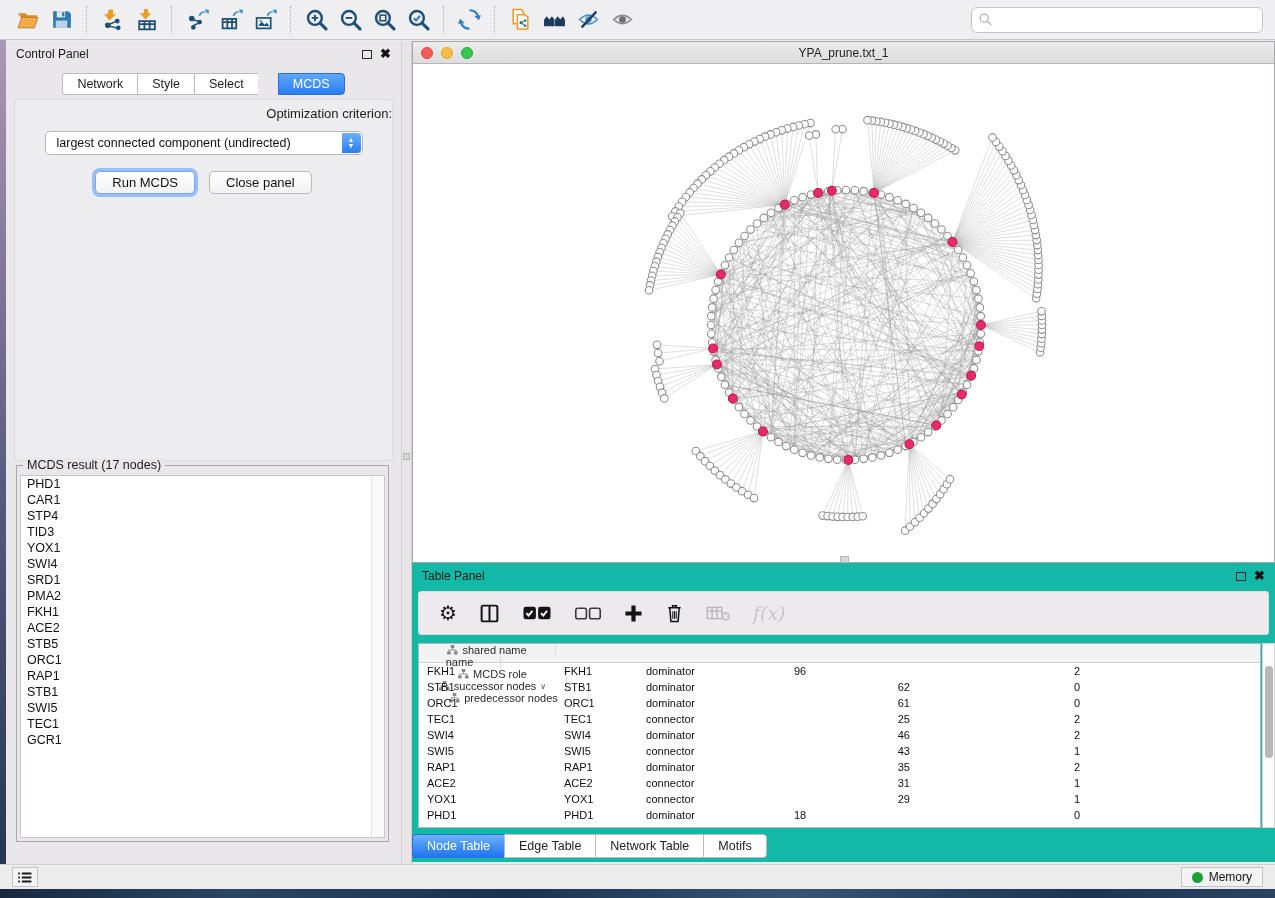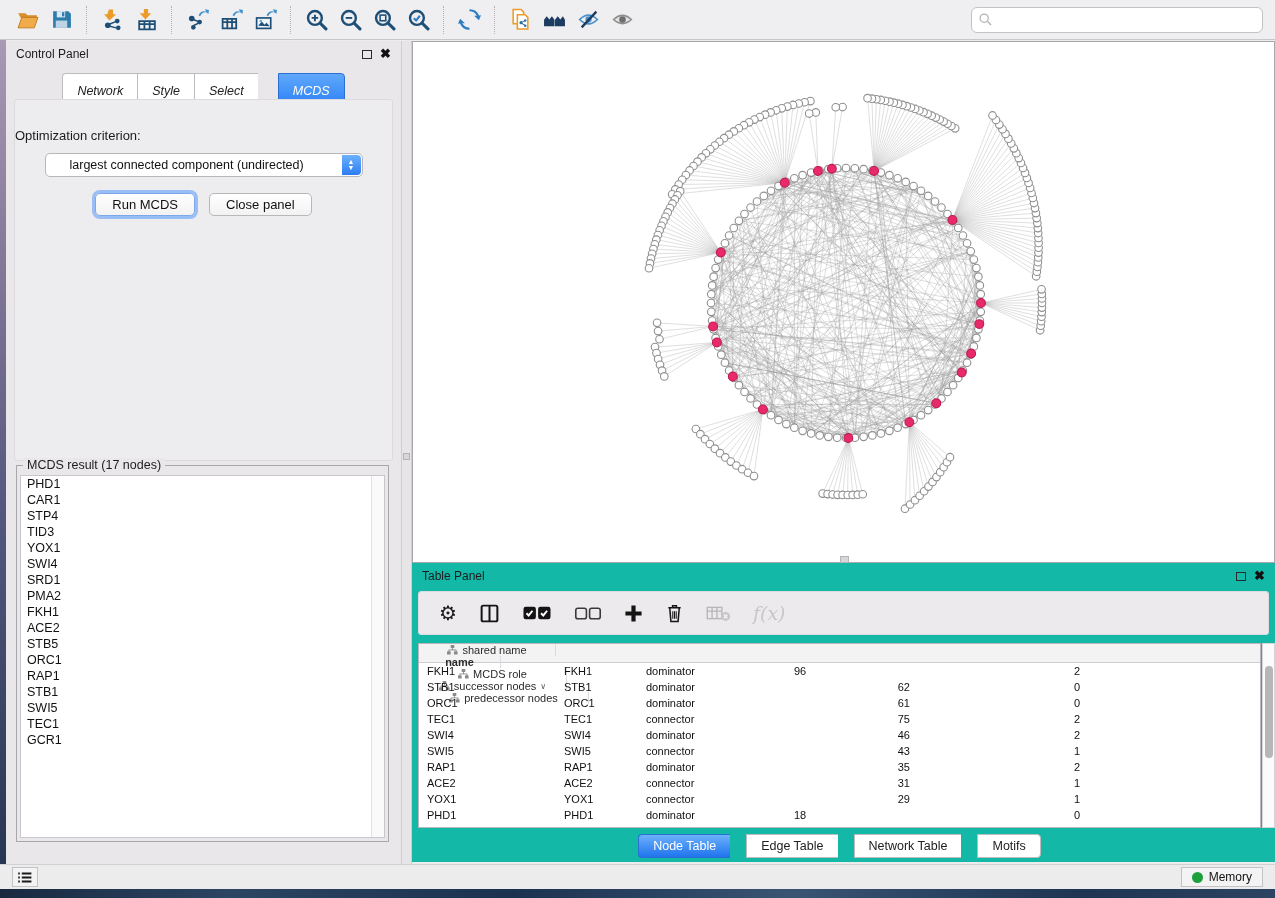--- a/index.html
+++ b/index.html
@@ -25,31 +25,31 @@
   .search-glass { position:absolute; left:8px; top:6px; width:13px; height:13px; opacity:.55; }
 
   
   .control-panel { position:absolute; left:6px; top:41px; width:395px; bottom:34px; background:#e9e7ea; }
   .cp-header { height:26px; display:flex; align-items:center; padding:0 10px; }
   .cp-title { font-size:12px; color:#1c1c1c; }
   .win-btns { margin-left:auto; display:flex; gap:8px; align-items:center; }
   .float-btn { width:10px; height:9px; border:1.4px solid #2a2a2a; }
   .close-x { font-size:13px; font-weight:bold; color:#111; line-height:10px; }
   .cp-tabs { display:flex; justify-content:center; margin-top:6px; }
-  .cp-tab { font-size:12.5px; padding:10px 14px; background:#fff; border:1px solid #bdbbbf; color:#222;
-    border-right:none;font-style:italic; }
+  .cp-tab { font-size:12.5px; padding:3px 14px; background:#fff; border:1px solid #bdbbbf; color:#222;
+    border-right:none; }
   .cp-tab:first-child { border-radius:4px 0 0 4px; }
   .cp-tab:last-child { border-radius:0 4px 4px 0; border-right:1px solid #bdbbbf; }
   .cp-tab.active { background:linear-gradient(#5fa8fb,#2a7ef5); color:#fff; border-color:#2a6fd4;margin-left:20px; }
   .cp-inset { position:absolute; left:8px; right:8px; top:58px; height:362px; background:#edecee;
     border:1px solid #dcdade; border-radius:3px; }
-  .opt-label { text-align:left; font-size:13px; color:#1c1c1c; margin-top:28px; }
+  .opt-label { text-align:right; font-size:13px; color:#1c1c1c; margin-top:6px; }
   .mac-select { margin:10px auto 0; width:318px; height:24px; background:#fff; border:1px solid #b9b7bb;
     border-radius:5px; display:flex; align-items:center; position:relative; }
-  .mac-select-value { font-size:12.5px; padding-left:24px; color:#111; white-space:nowrap; }
+  .mac-select-value { font-size:12.5px; padding-left:11px; color:#111; white-space:nowrap; }
   .mac-stepper { position:absolute; right:1px; top:1px; bottom:1px; width:19px; border-radius:0 4px 4px 0;
     background:linear-gradient(#6db1fc,#2c7df2); display:flex; flex-direction:column; align-items:center; justify-content:center; }
   .mac-stepper span { color:#fff; font-size:7px; line-height:6px; }
   .btn-row { display:flex; justify-content:center; gap:14px; margin-top:16px; }
   .mac-btn { font-size:13px; color:#111; background:linear-gradient(#ffffff,#f3f2f3); border:1px solid #b9b7bb;
     border-radius:5px; padding:3px 16px; }
   .mac-btn.focused { box-shadow:0 0 0 3px rgba(96,158,250,.6); border-color:#7aa8e8; }
 
   .mcds-group { position:absolute; left:10px; right:12px; top:424px; bottom:22px; border:1px solid #a9a7ab; }
   .mcds-legend { position:absolute; top:-8px; left:6px; background:#e9e7ea; font-size:12.5px; padding:0 4px; color:#1c1c1c; }
@@ -92,21 +92,21 @@
   .thead { display:flex; height:19px; background:#f4f3f4; border-bottom:1px solid #cfcdd1;flex-direction:column; }
   .thcell { display:flex; align-items:center; justify-content:center; gap:4px; font-size:11px; color:#2a2a2a;
     border-right:1px solid #dddbdf; height:100%; }
   .thcell svg { width:11px; height:10px; }
   .sort-chev { font-size:8px; color:#555; }
   .trow { display:flex; height:16px; }
   .tcell { font-size:11px; color:#111; line-height:16px; padding:0 8px; white-space:nowrap; overflow:hidden; }
   .table-vscroll { position:absolute; right:0px; top:80px; width:13px; height:185px; background:#fbfbfb; border:1px solid #d7d5d9; }
   .table-thumb { position:absolute; left:2px; top:22px; width:8px; height:92px; background:#b6b6b6; border-radius:4px; }
 
-  .bottom-tabs { position:absolute; left:0; right:8px; top:271px; display:flex; justify-content:center;gap:16px; }
+  .bottom-tabs { position:absolute; left:0; right:8px; top:271px; display:flex; justify-content:flex-start; }
   .seg { font-size:12.5px; padding:4px 14px; background:#fff; border:1px solid #bdbbbf; border-right:none; color:#222; }
   .seg:first-child { border-radius:4px 0 0 4px; }
   .seg:last-child { border-radius:0 4px 4px 0; border-right:1px solid #bdbbbf; }
   .seg.active { background:linear-gradient(#6db1fc,#1f74ee); color:#fff; border-color:#2a6fd4; }
 
   
   .status-bar { position:absolute; left:0; right:0; bottom:9px; height:25px; background:#ececec; border-top:1px solid #d2d0d4;
     display:flex; align-items:center; padding:0 12px; }
   .status-list-btn { width:26px; height:20px; background:#f4f3f4; border:1px solid #c4c2c6; display:flex;
     align-items:center; justify-content:center; }
@@ -319,20 +319,28 @@
           <div class="mcds-item">GCR1</div>
         </div>
     </div>
   </div>
 
   <div class="v-divider">
     <div class="v-grip"></div>
   </div>
 
   <div class="net-window">
+    <div class="net-titlebar">
+      <span class="net-title">YPA_prune.txt_1</span>
+      <span class="lights">
+        <span class="light red"></span>
+        <span class="light yellow"></span>
+        <span class="light green"></span>
+      </span>
+    </div>
     <div class="net-canvas">
       <svg id="graph-svg" width="861" height="498" viewBox="0 0 861 498">
           <g stroke="#9a9a9a" stroke-opacity="0.42" stroke-width="0.75">
             <line x1="567.7109546372114" y1="252.17057755393068" x2="560.8355674818392" y2="217.60567218407317"></line>
             <line x1="565.4060128544361" y1="287.3371934721774" x2="389.60567218407317" y2="388.83556748183923"></line>
             <line x1="299.1549437145356" y1="278.62103594970694" x2="325.8972990606832" y2="178.81720708382272"></line>
             <line x1="302.6000134509758" y1="226.05942891115967" x2="441.8294224460693" y2="126.28904536278853"></line>
             <line x1="305.1644325181607" y1="304.3943278159268" x2="415.378964050293" y2="394.8450562854644"></line>
             <line x1="433" y1="126" x2="515.1827929161773" y2="153.89729906068325"></line>
             <line x1="441.8294224460692" y1="395.71095463721144" x2="298.28904536278856" y2="269.8294224460693"></line>
@@ -1255,21 +1263,21 @@
             <svg viewBox="0 0 12 11" style="width: 11px; height: 10px;">
               <g fill="#8a8a8a">
                 <rect x="4" y="0" width="4" height="3.4" rx=".6"></rect>
                 <rect x="0" y="7" width="4" height="3.4" rx=".6"></rect>
                 <rect x="7.6" y="7" width="4" height="3.4" rx=".6"></rect>
               </g>
               <path d="M6 3.4v2M2 7V5.4h8V7" stroke="#8a8a8a" fill="none"></path>
             </svg>
             <span>shared name</span>
           </div>
-          <div class="thcell" style="width: 82px; font-weight: bold;">
+          <div class="thcell" style="width: 82px;">
             <span>name</span>
           </div>
           <div class="thcell" style="width: 148px;">
             <svg viewBox="0 0 12 11" style="width: 11px; height: 10px;">
               <g fill="#8a8a8a">
                 <rect x="4" y="0" width="4" height="3.4" rx=".6"></rect>
                 <rect x="0" y="7" width="4" height="3.4" rx=".6"></rect>
                 <rect x="7.6" y="7" width="4" height="3.4" rx=".6"></rect>
               </g>
               <path d="M6 3.4v2M2 7V5.4h8V7" stroke="#8a8a8a" fill="none"></path>
@@ -1319,21 +1327,21 @@
             <div class="tcell" style="width: 137px; text-align: left;">ORC1</div>
             <div class="tcell" style="width: 82px; text-align: left;">ORC1</div>
             <div class="tcell" style="width: 148px; text-align: left;">dominator</div>
             <div class="tcell" style="width: 148px; text-align: right; padding-right: 24px;">61</div>
             <div class="tcell" style="width: 170px; text-align: right; padding-right: 24px;">0</div>
           </div>
           <div class="trow">
             <div class="tcell" style="width: 137px; text-align: left;">TEC1</div>
             <div class="tcell" style="width: 82px; text-align: left;">TEC1</div>
             <div class="tcell" style="width: 148px; text-align: left;">connector</div>
-            <div class="tcell" style="width: 148px; text-align: right; padding-right: 24px;">75</div>
+            <div class="tcell" style="width: 148px; text-align: right; padding-right: 24px;">25</div>
             <div class="tcell" style="width: 170px; text-align: right; padding-right: 24px;">2</div>
           </div>
           <div class="trow">
             <div class="tcell" style="width: 137px; text-align: left;">SWI4</div>
             <div class="tcell" style="width: 82px; text-align: left;">SWI4</div>
             <div class="tcell" style="width: 148px; text-align: left;">dominator</div>
             <div class="tcell" style="width: 148px; text-align: right; padding-right: 24px;">46</div>
             <div class="tcell" style="width: 170px; text-align: right; padding-right: 24px;">2</div>
           </div>
           <div class="trow">

